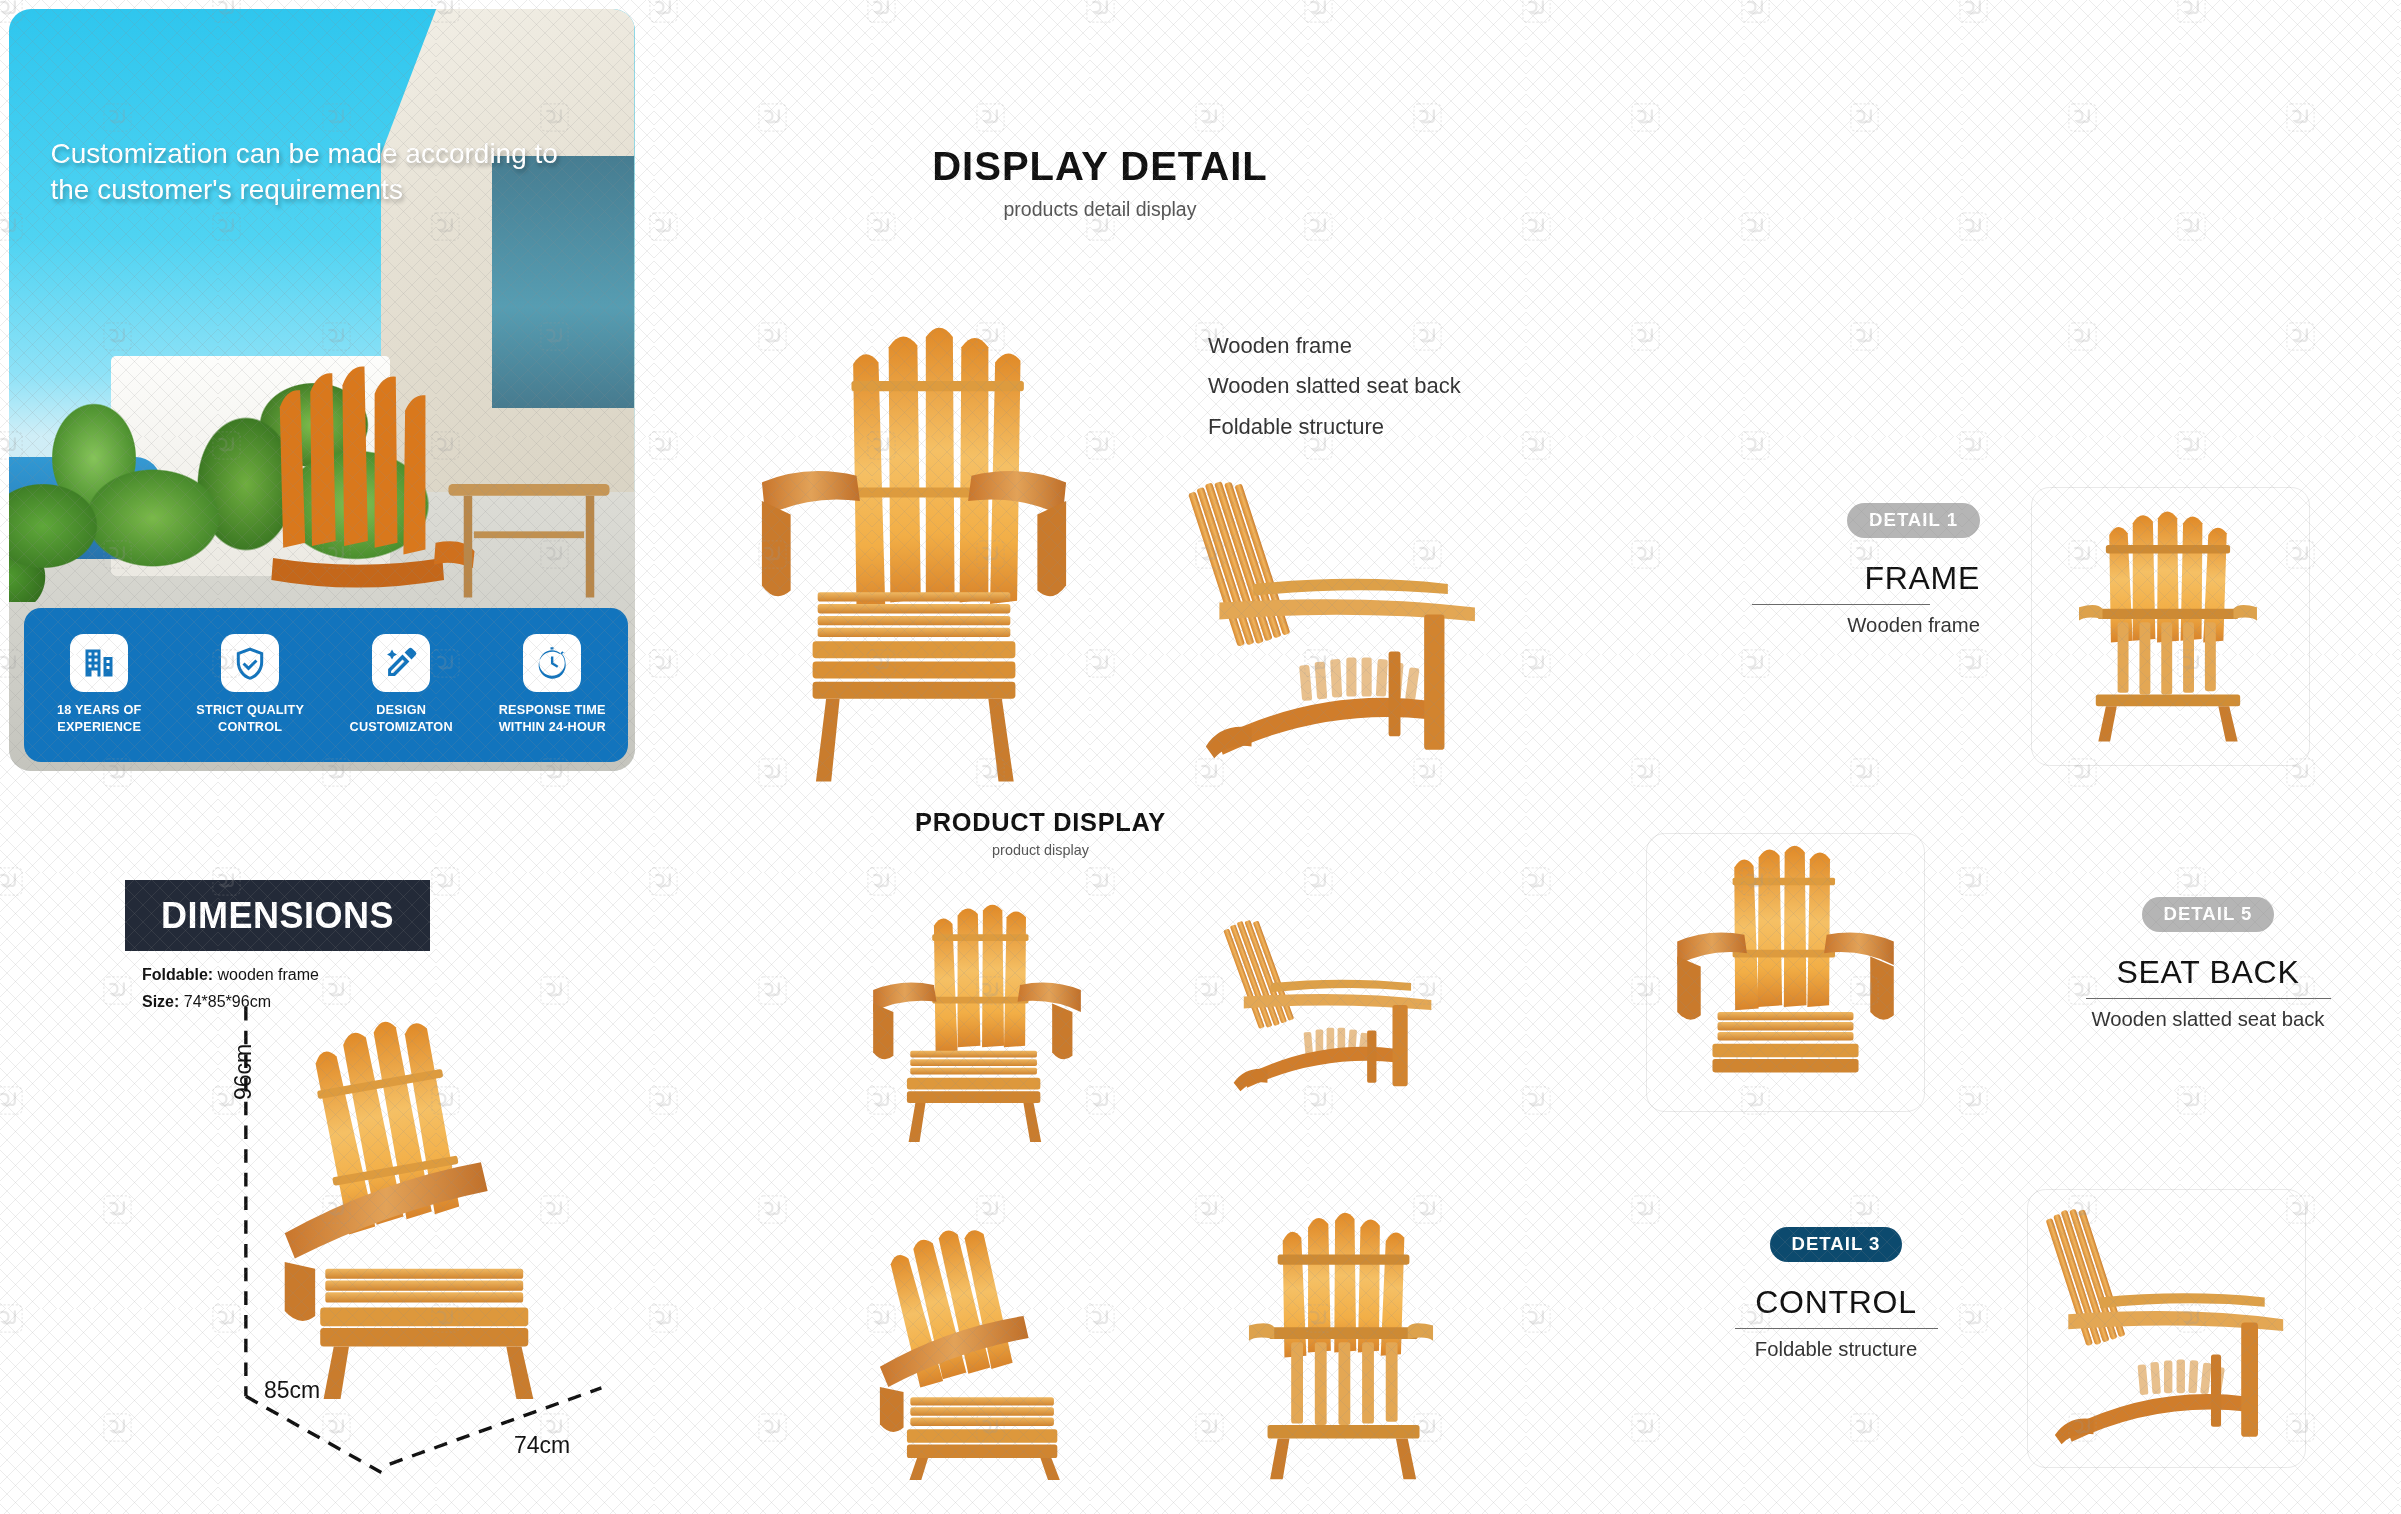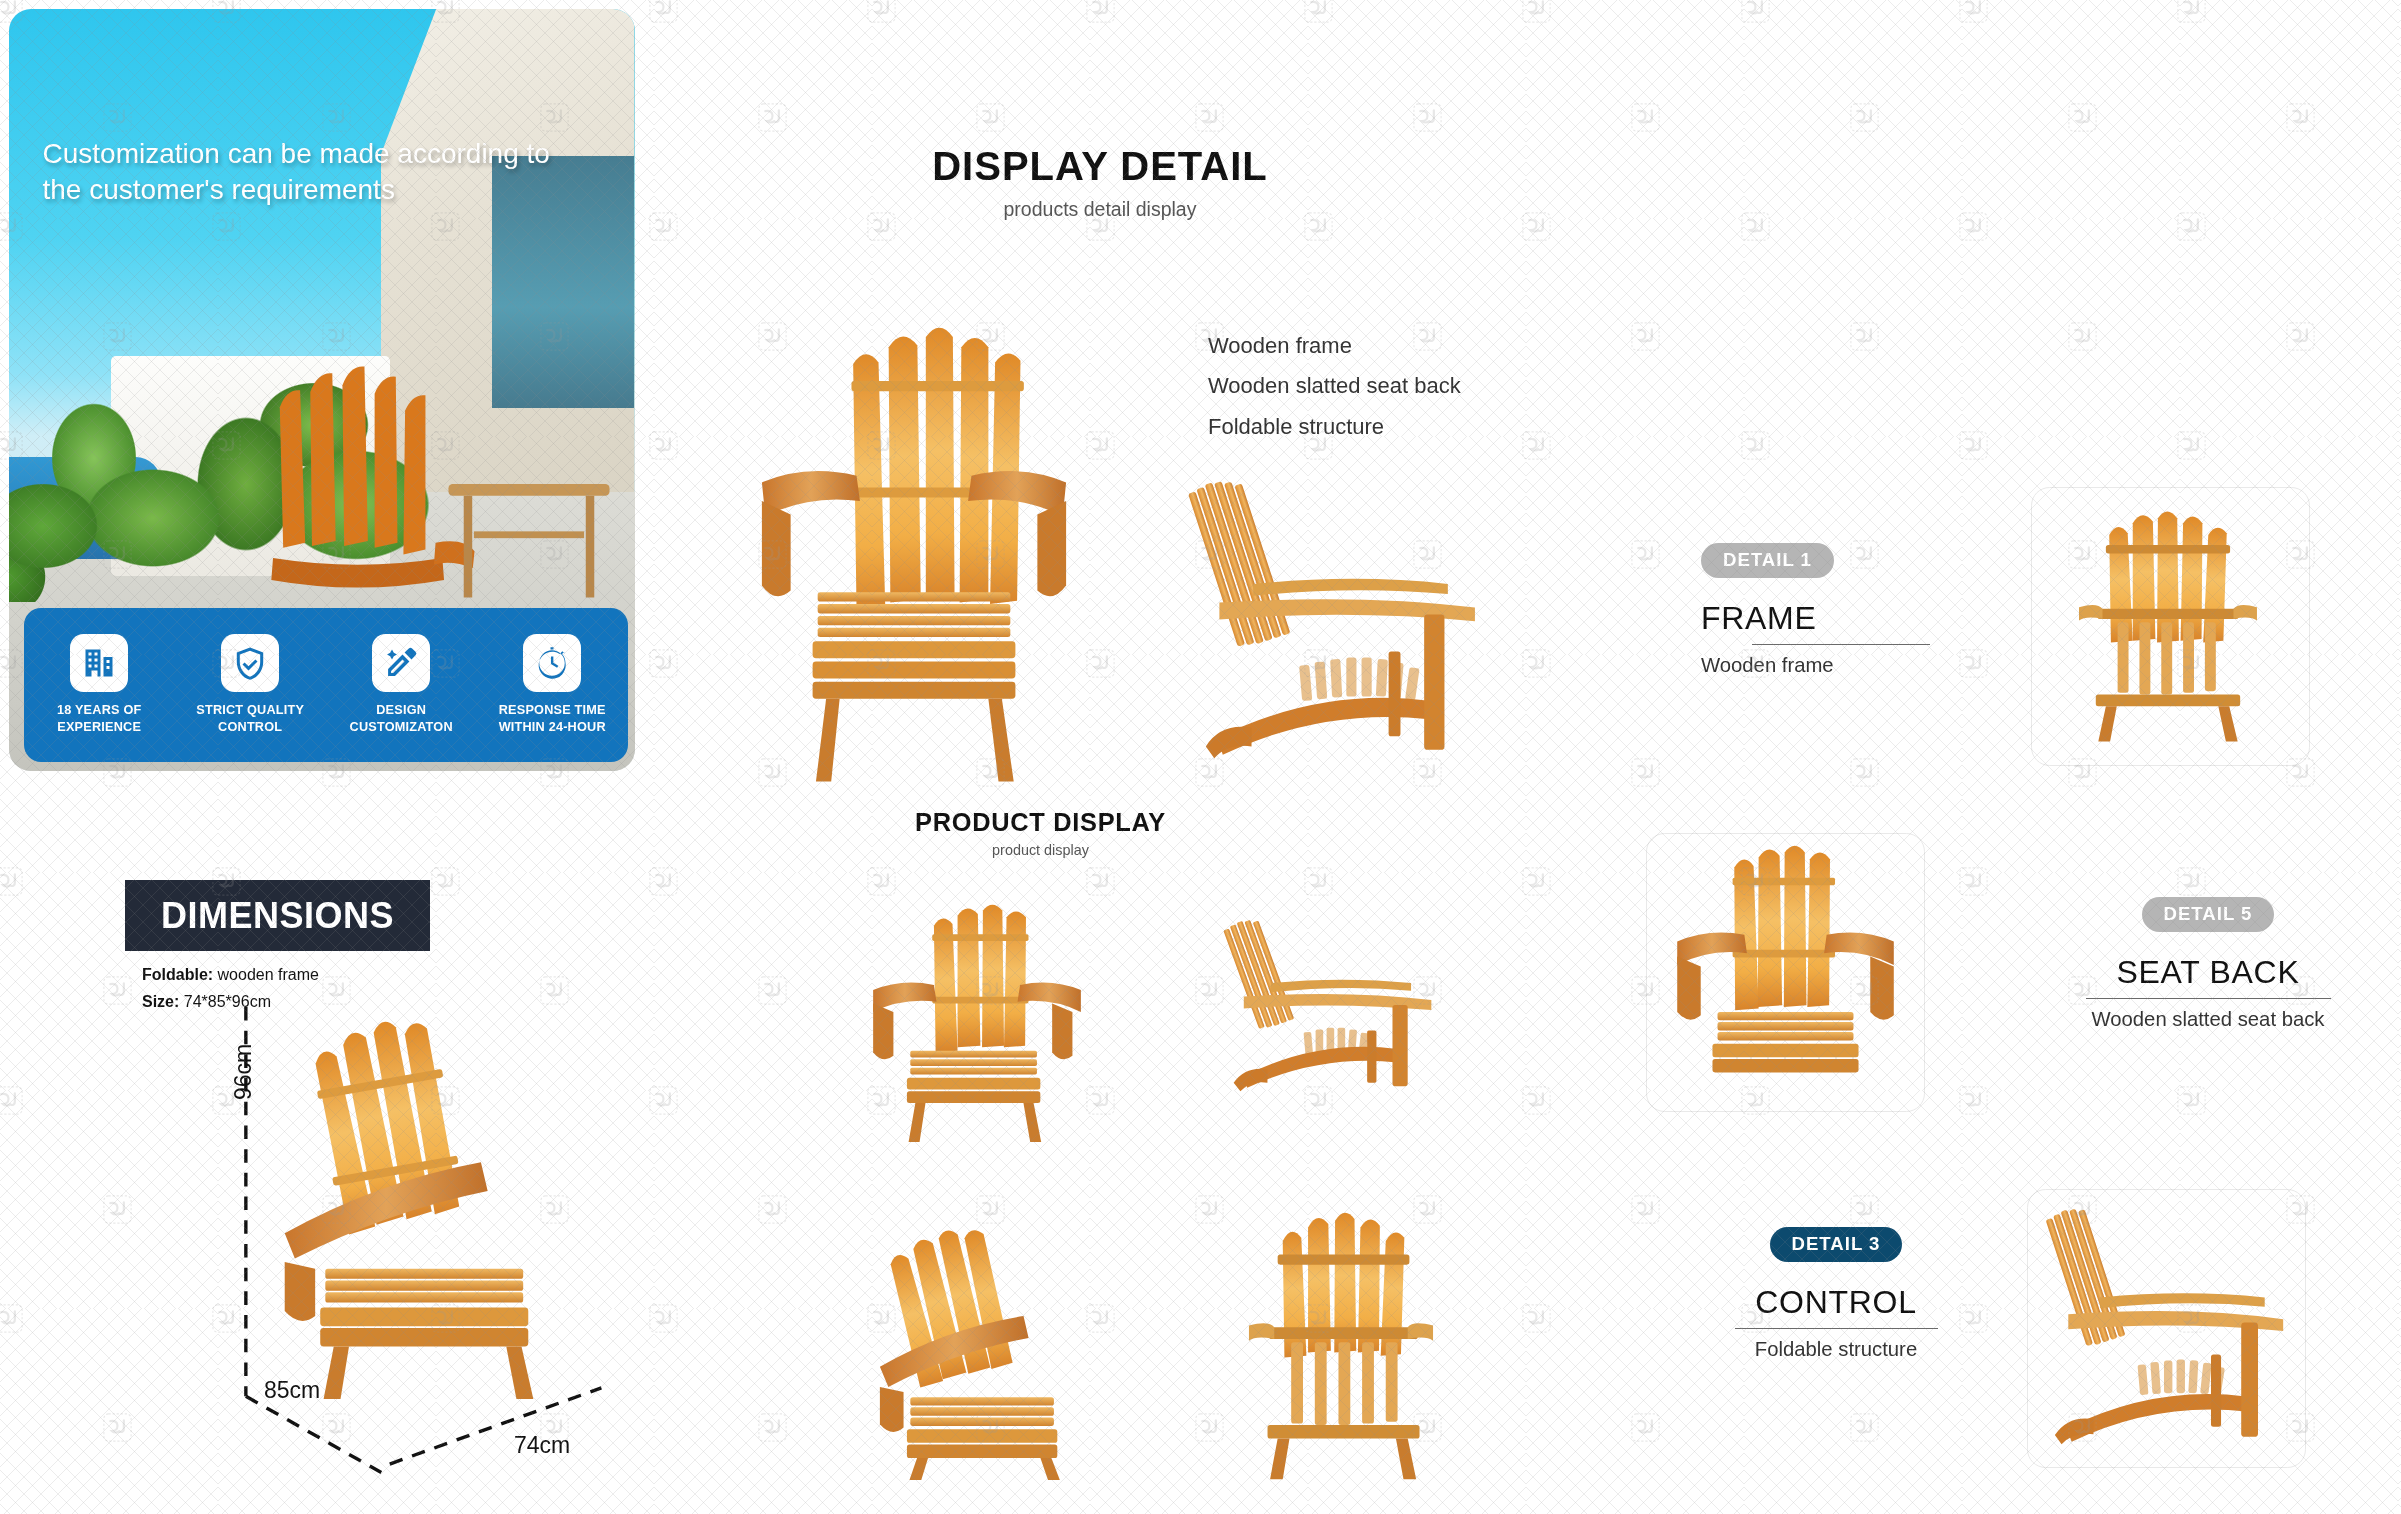--- a/index.html
+++ b/index.html
@@ -123,21 +123,21 @@
     color: #1f6fb2;
     letter-spacing: 0.8px;
     text-shadow:
       -1.7px -1.7px 0 #fff, 1.7px -1.7px 0 #fff, -1.7px 1.7px 0 #fff, 1.7px 1.7px 0 #fff,
       0 -2.5px 0 #fff, 0 2.5px 0 #fff, -2.5px 0 0 #fff, 2.5px 0 0 #fff,
       3.4px 4.2px 6px rgba(0,0,0,.25);
     z-index: 4;
   }
   .hero-sub {
     position: absolute;
-    left: 34px; top: 127px;
+    left: 42px; top: 127px;
     width: 550px;
     font-size: 28px;
     line-height: 1.32;
     color: #ffffff;
     text-shadow: 1.7px 2.5px 4.2px rgba(0,0,0,.30);
     z-index: 4;
   }
 
   
   #feature-strip {
@@ -283,21 +283,21 @@
   .detail-rule {
     height: 1.7px;
     background: #6a6a6a;
     margin: 6.8px auto 8.5px;
   }
   .detail-desc {
     font-size: 20.3px;
     color: #333333;
   }
 
-  #detail-1 { left: 1701px; top: 543px;  width: 279px; text-align: left; }
+  #detail-1 { left: 1701px; top: 503px;  width: 279px; text-align: right; }
   #detail-1 .detail-rule { width: 178px; }
   #detail-2 { left: 2039px; top: 897px; width: 338px; text-align: center; }
   #detail-2 .detail-rule { width: 245px; }
   #detail-3 { left: 1688px; top: 1227px; width: 296px; text-align: center; }
   #detail-3 .detail-rule { width: 203px; }
 
   .detail-img-box {
     position: absolute;
     border: 0.8px solid #e9e9e9;
     border-radius: 18.6px;

